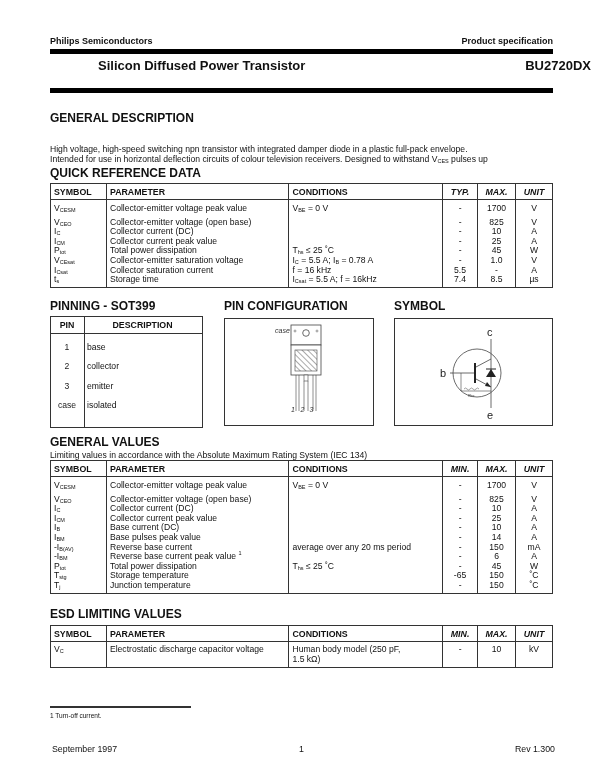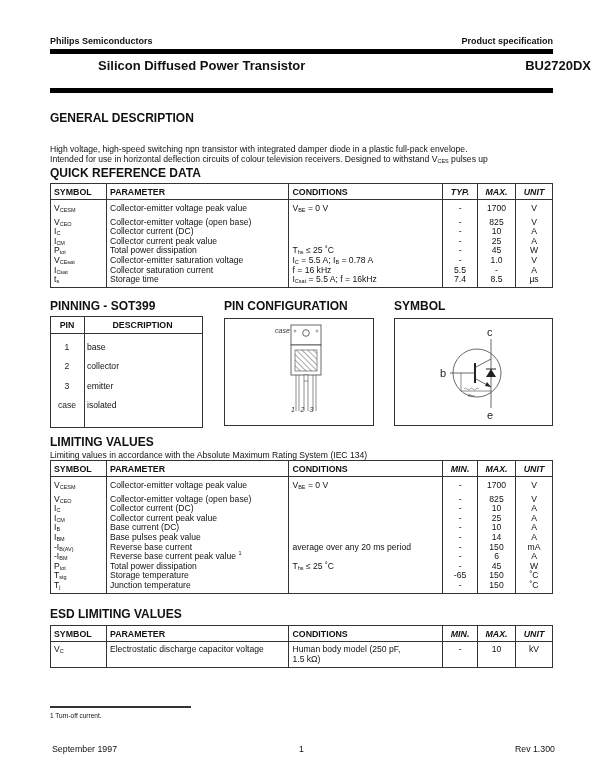--- a/index.html
+++ b/index.html
@@ -213,21 +213,21 @@
       <polygon points="92,63 96,68 90,67" fill="#222"></polygon>
       <polygon points="91,58 101,58 96,50" fill="#222"></polygon>
       <line x1="91" y1="50" x2="101" y2="50" stroke="#222" stroke-width="1"></line>
       <line x1="66" y1="54" x2="66" y2="72" stroke="#444" stroke-width="0.6"></line>
       <line x1="66" y1="72" x2="96" y2="72" stroke="#444" stroke-width="0.6"></line>
       <path d="M69 70 q1.5 -2 3 0 t3 0 t3 0 t3 0 t3 0" fill="none" stroke="#444" stroke-width="0.5"></path>
       <text x="73" y="78" font-size="3.5" fill="#444" font-family="Liberation Sans, sans-serif">Rbe</text>
     </svg>
   </div>
 
-  <div class="section-title" style="top:435px;">LIMITING VALUES</div>
+  <div class="section-title" style="top:435px;">GENERAL VALUES</div>
   <div style="position:absolute; top:450px; left:0; font-size:8.6px;">Limiting values in accordance with the Absolute Maximum Rating System (IEC 134)</div>
   <table class="data" style="top:460px;">
     <colgroup>
         <col style="width:56px">
         <col style="width:183px">
         <col style="width:154px">
         <col style="width:35px">
         <col style="width:38px">
         <col style="width:37px">
       </colgroup>

